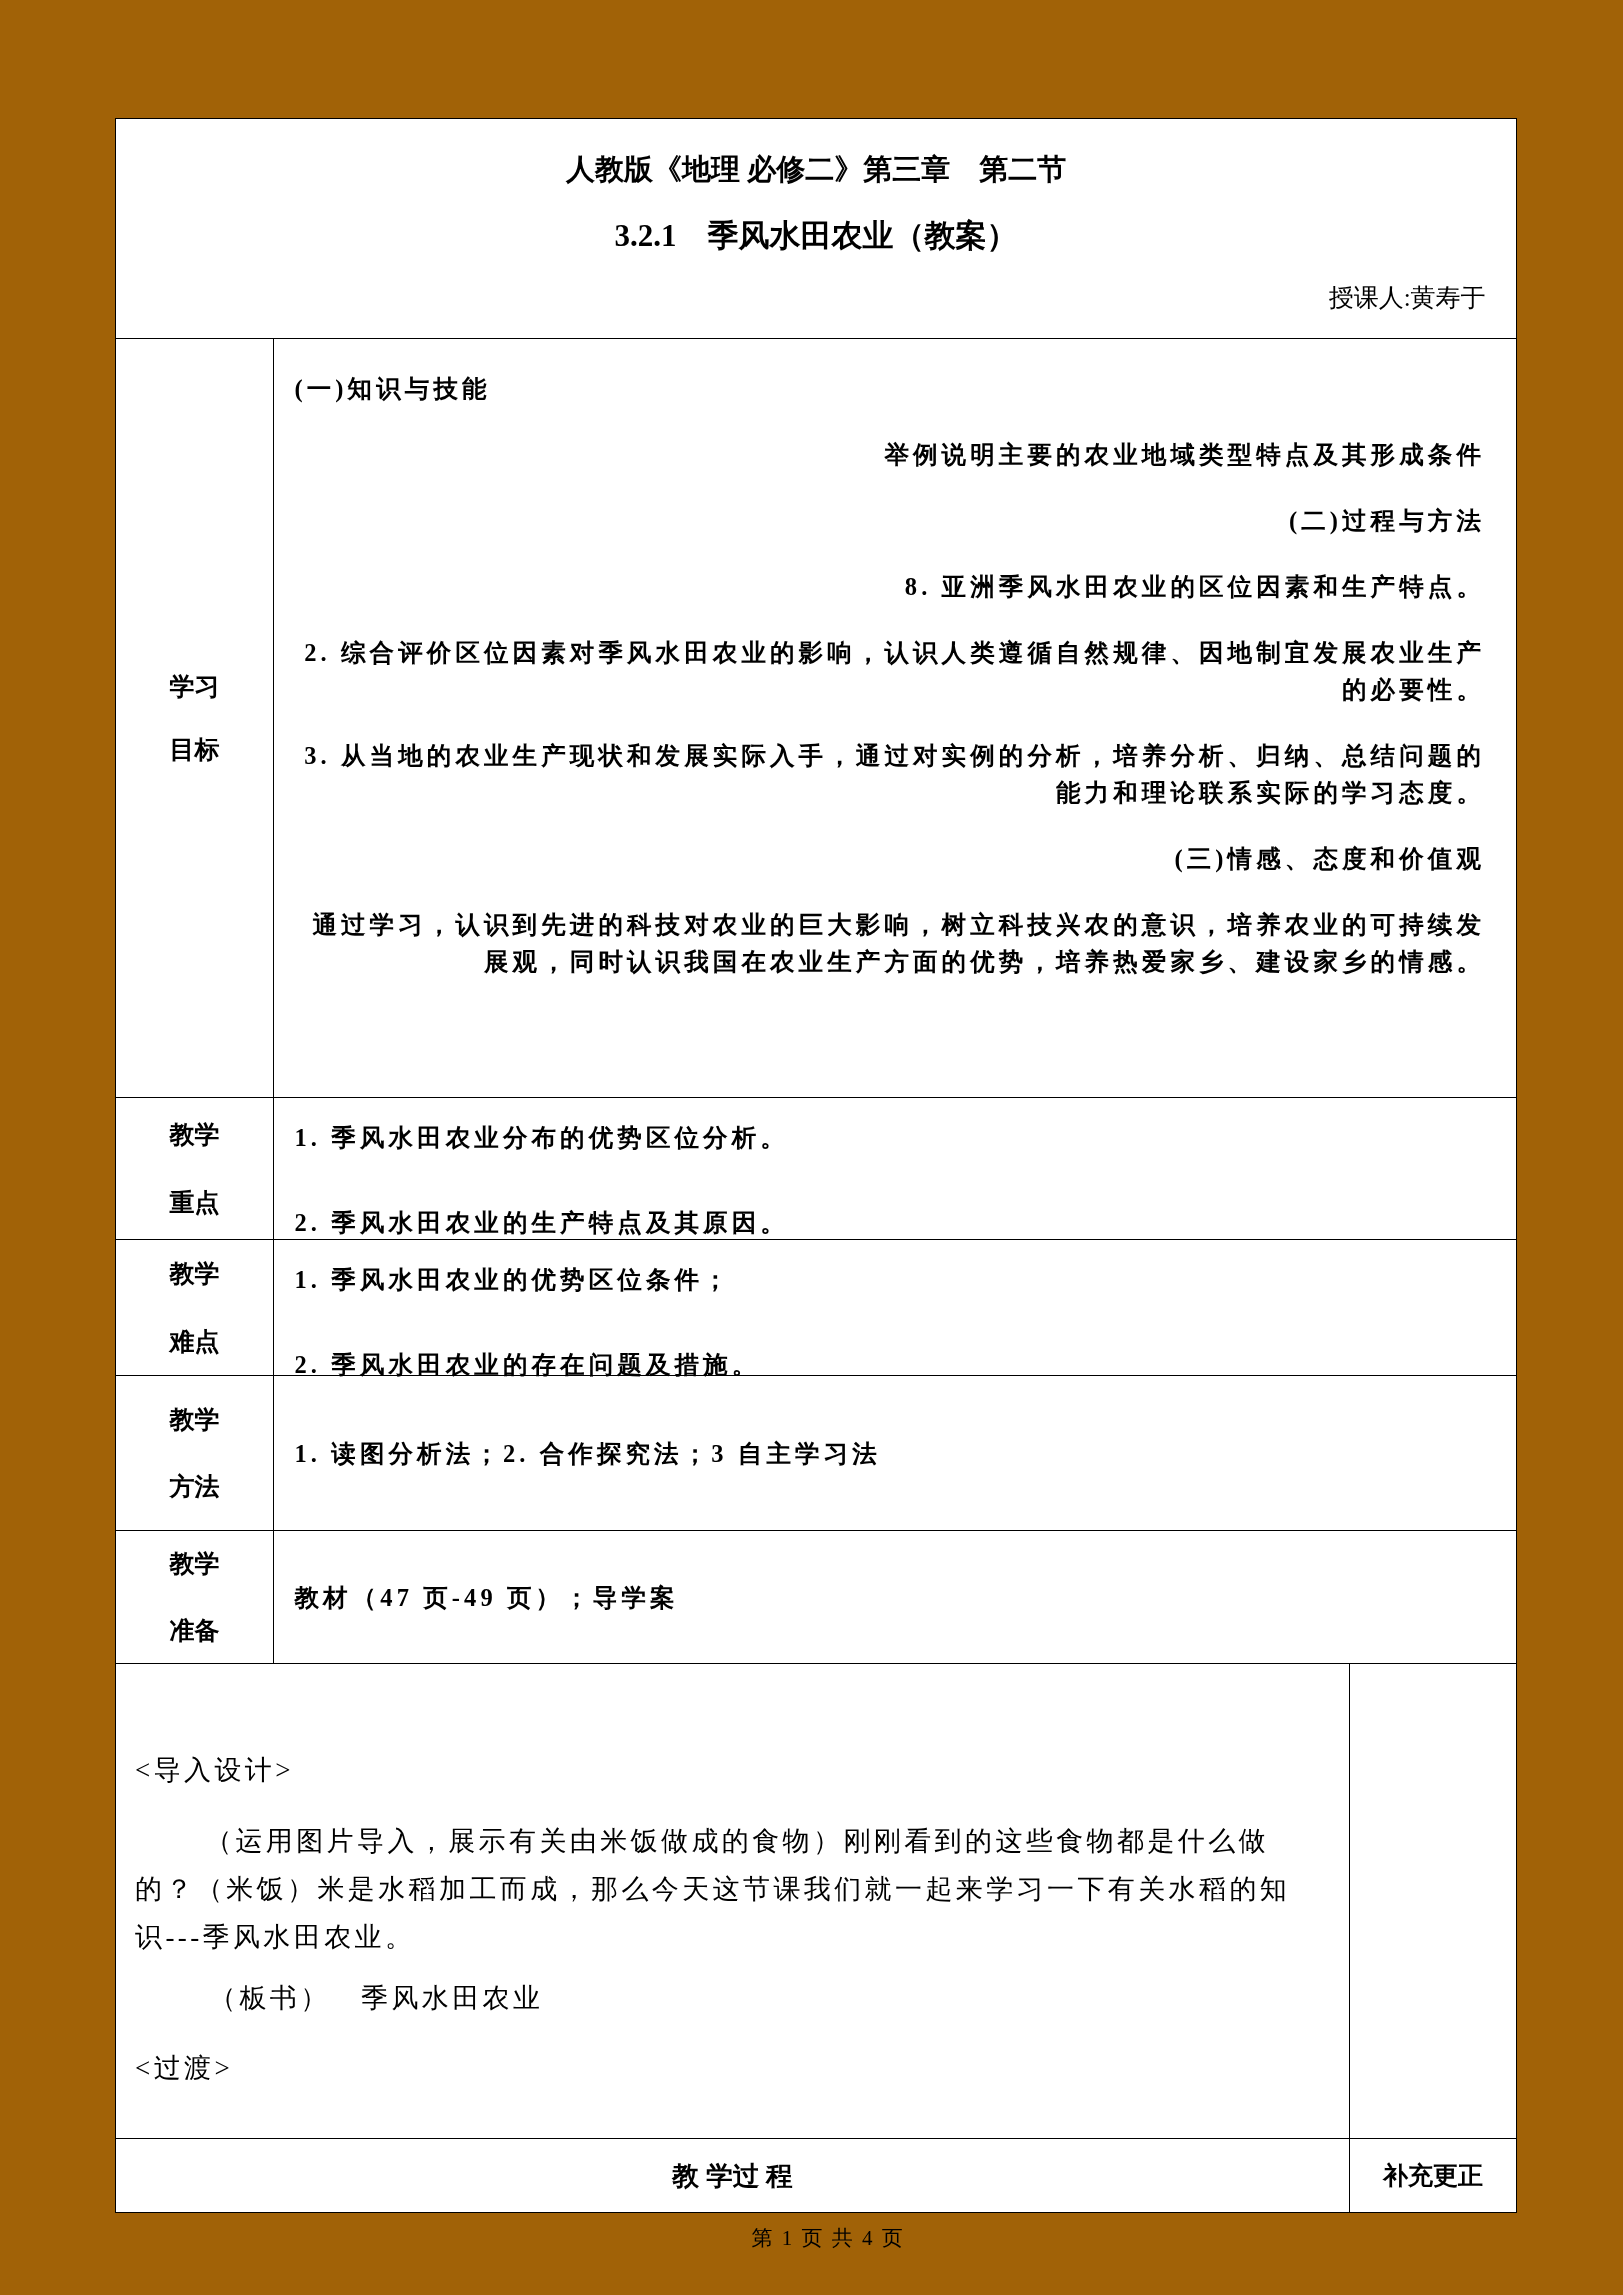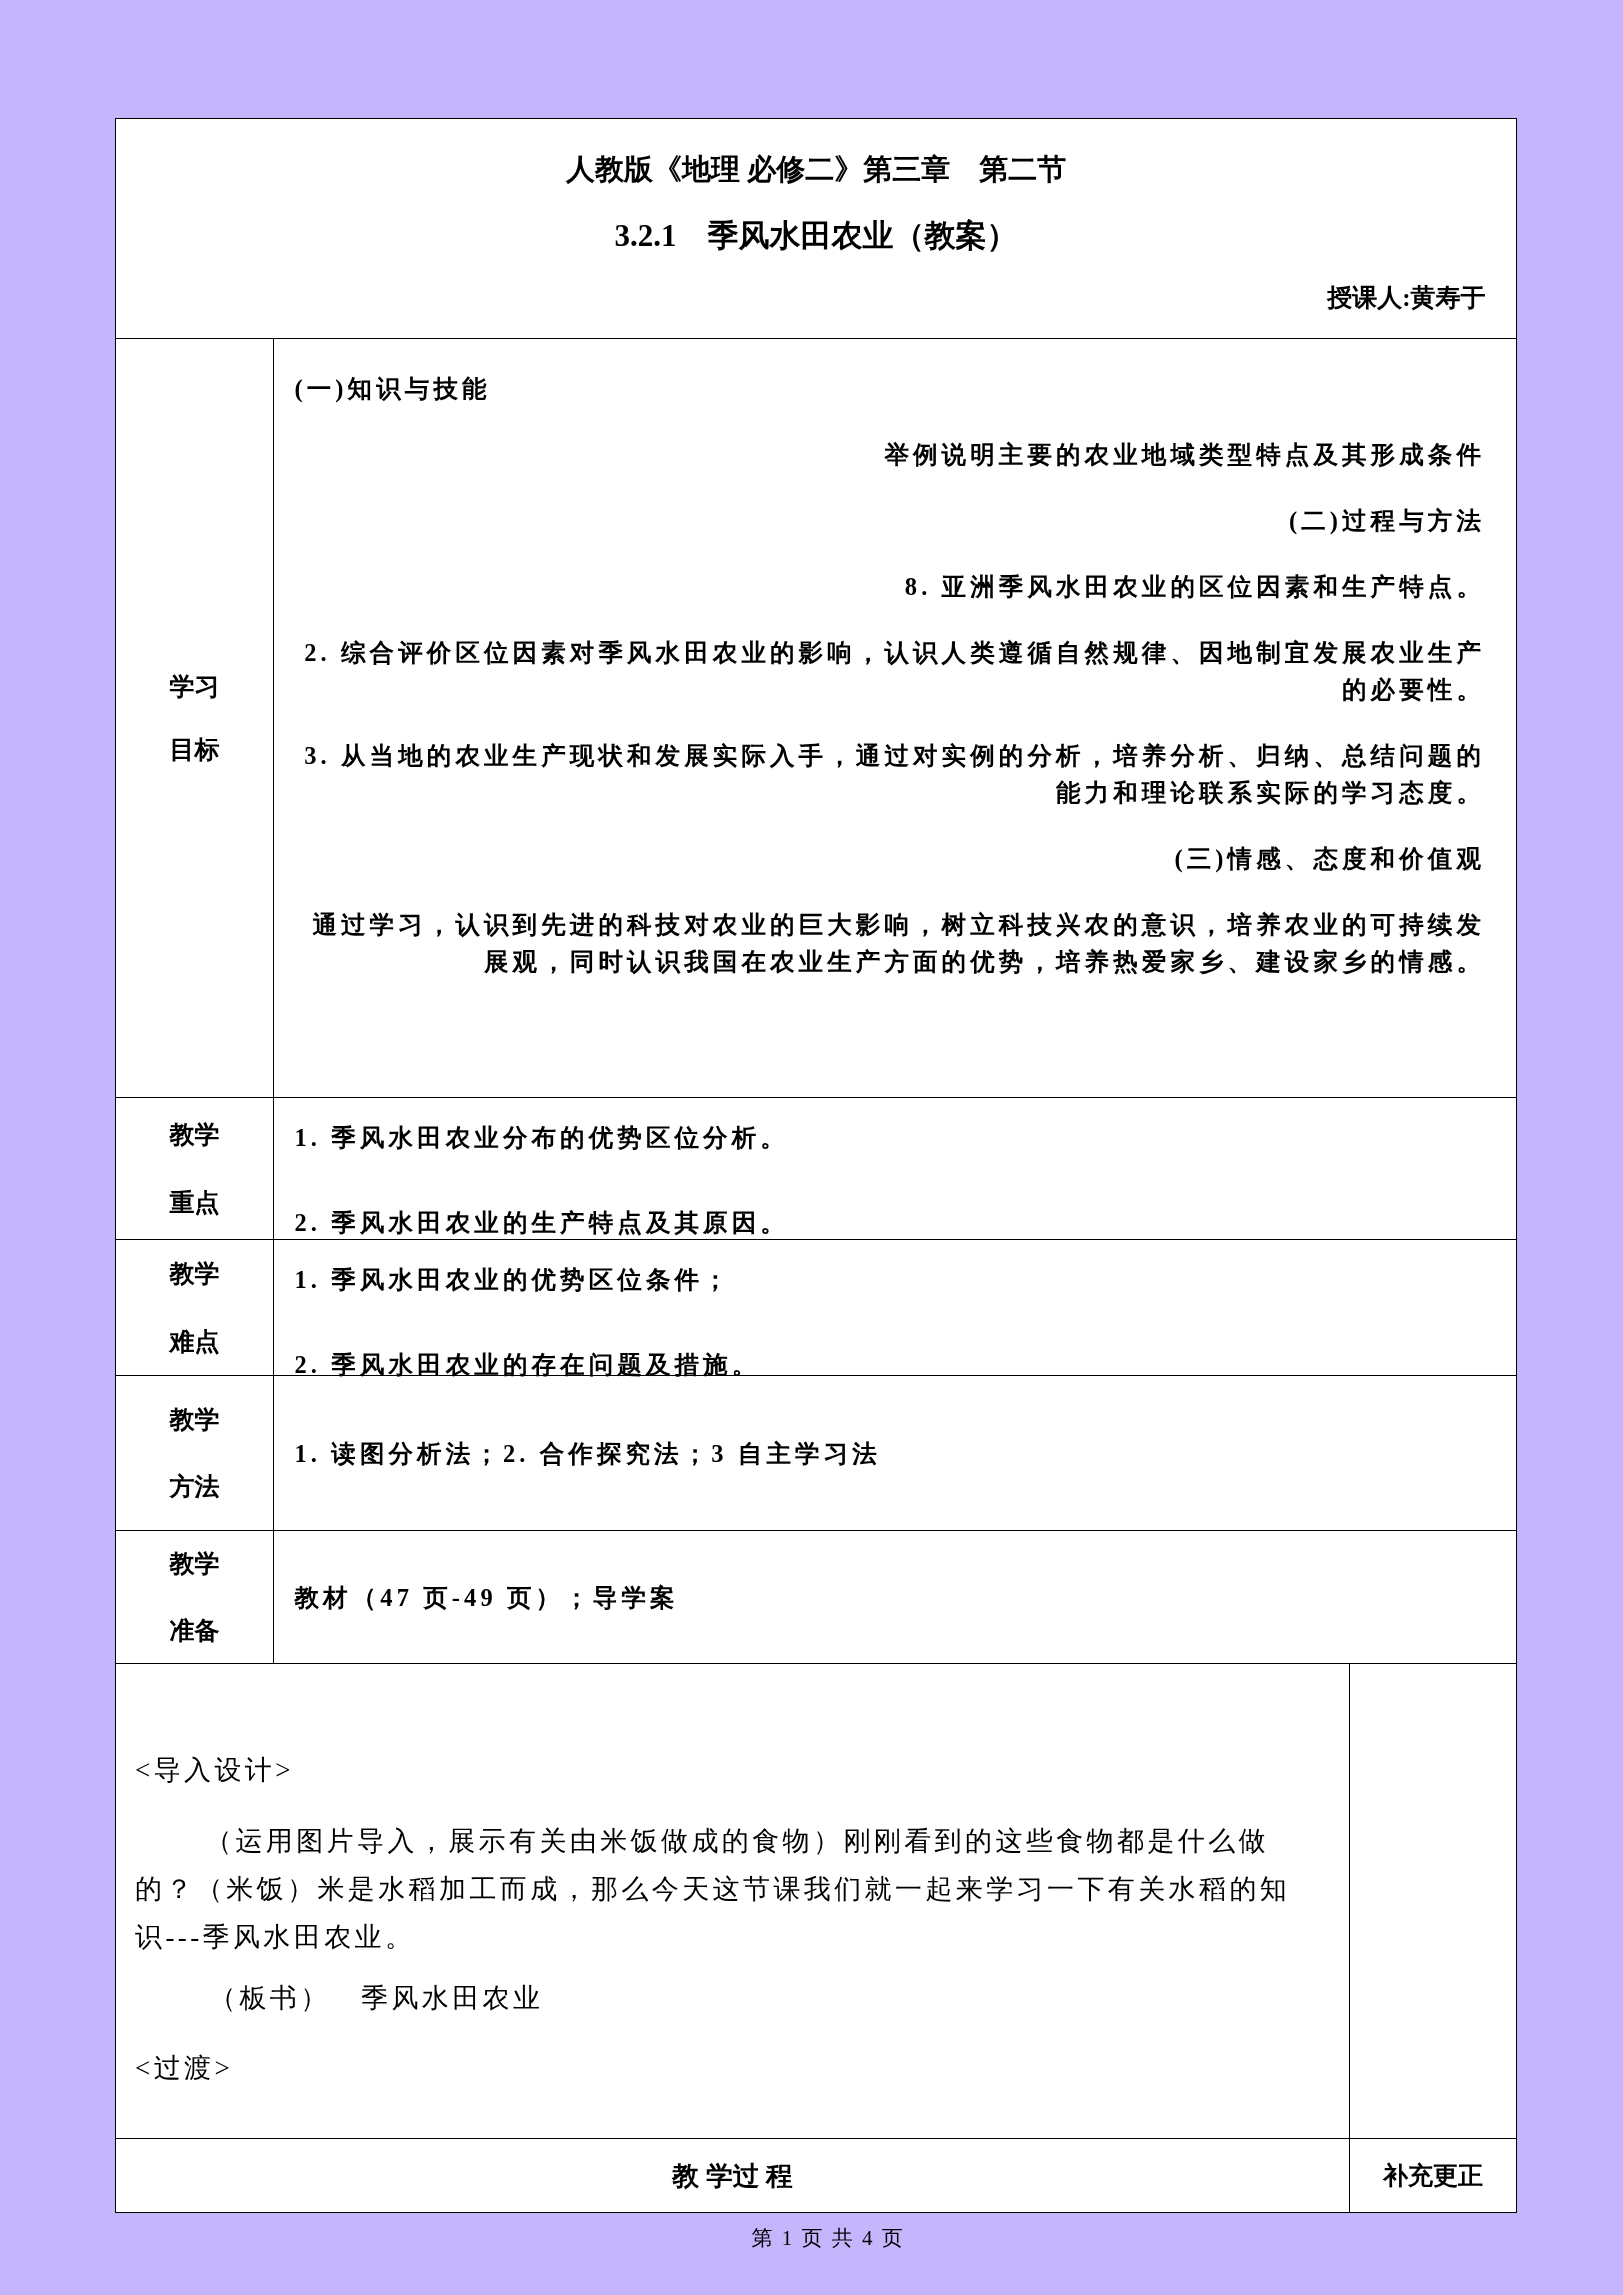--- a/index.html
+++ b/index.html
@@ -3,21 +3,21 @@
 <meta charset="utf-8">
 <style>
   * { margin: 0; padding: 0; box-sizing: border-box; }
   html, body { background: #ffffff; }
   body { font-family: "Liberation Serif", "DejaVu Serif", serif; color: #000; }
 
   .page {
     position: relative;
     width: 1623px;
     height: 2295px;
-    background: #c4b5fd;
+    background: #a16207;
     overflow: hidden;
   }
 
   .doc-table {
     position: absolute;
     left: 115px;
     top: 118px;
     width: 1402px;
     border: 1.4px solid #000;
     display: flex;
@@ -43,21 +43,21 @@
   .h-line2 {
     text-align: center;
     font-size: 31px;
     font-weight: bold;
     margin-top: 33px;
     line-height: 1.1;
   }
   .h-teacher {
     text-align: right;
     font-size: 25px;
-    font-weight: bold;
+    font-weight: normal;
     margin-top: 31px;
     padding-right: 3.4px;
     line-height: 1.1;
   }
 
   
   .label-cell {
     width: 158px;
     flex: 0 0 158px;
     border-right: 1.4px solid #000;

